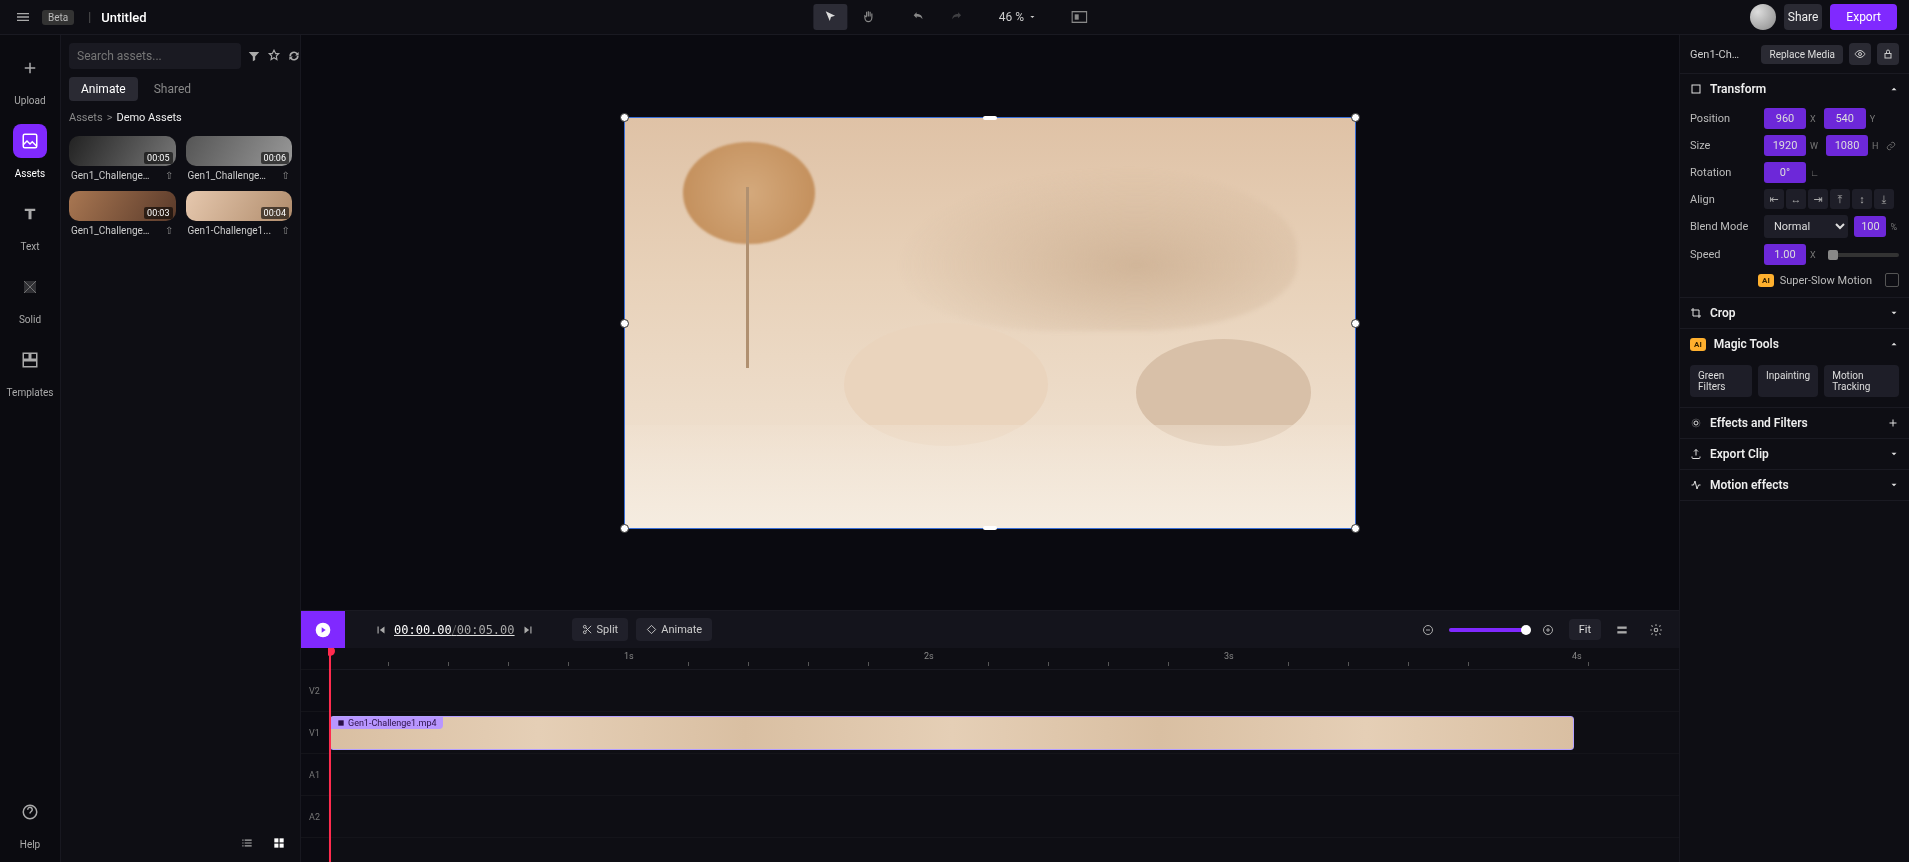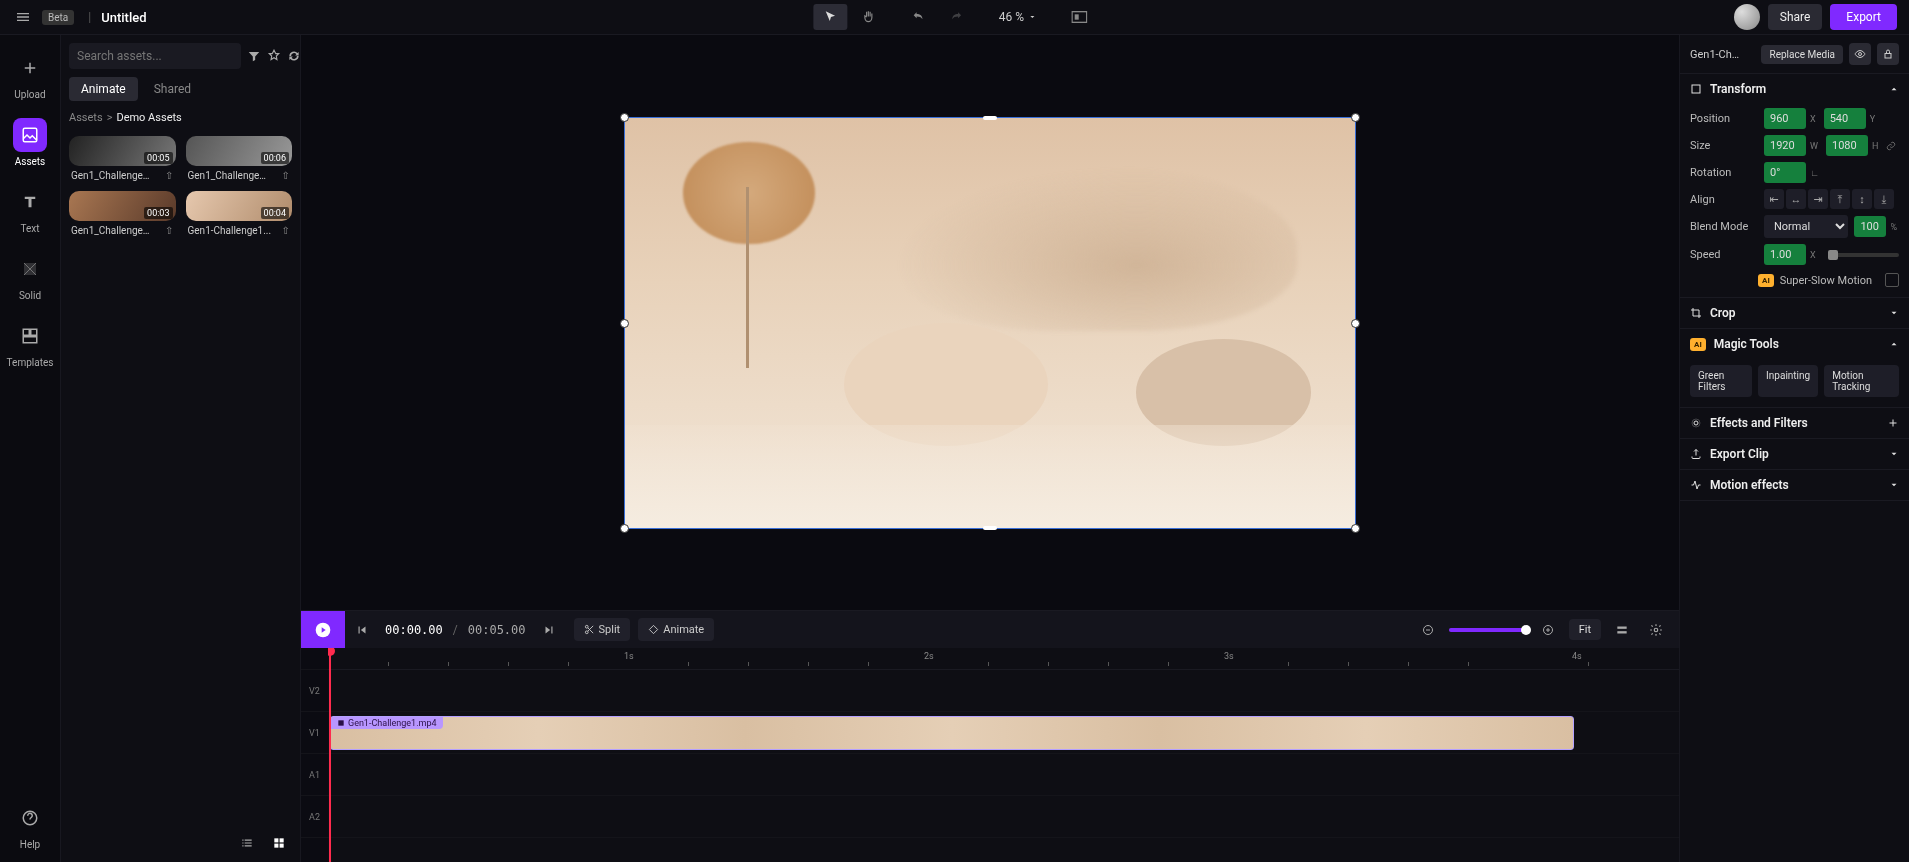--- a/index.html
+++ b/index.html
@@ -11,29 +11,29 @@
 .hamburger { width:22px; height:22px; display:flex; align-items:center; justify-content:center; cursor:pointer; color:#aaa; }
 .beta-tag { background:#333; color:#bbb; padding:2px 6px; border-radius:3px; font-size:10px; margin:0 8px; }
 .divider { color:#555; margin:0 6px; }
 .title { color:#fff; font-size:13px; font-weight:500; margin-left:4px; }
 .top-center { position:absolute; left:50%; transform:translateX(-50%); display:flex; align-items:center; gap:4px; }
 .tool-btn { width:34px; height:26px; display:flex; align-items:center; justify-content:center; color:#888; border-radius:3px; cursor:pointer; }
 .tool-btn.active { background:#2c2c36; color:#ddd; }
 .zoom-disp { color:#ccc; font-size:12px; padding:0 10px; display:flex; align-items:center; gap:4px; }
 .top-right { margin-left:auto; display:flex; align-items:center; gap:8px; }
 .avatar { width:26px; height:26px; border-radius:50%; background:radial-gradient(circle at 30% 30%,#ddd,#888); }
-.share-btn { background:#2a2a33; color:#eee; padding:6px 12px; border-radius:4px; font-size:12px; cursor:pointer; }
+.share-btn { background:#2a2a33; color:#eee; padding:6px 4px; border-radius:4px; font-size:12px; cursor:pointer; }
 .export-btn { background:#8029ff; color:#fff; padding:6px 16px; border-radius:4px; font-size:12px; cursor:pointer; }
 
 
 .main { display:flex; height:calc(862px - 35px); }
 
 
 .leftrail { width:61px; background:#0b0b10; display:flex; flex-direction:column; align-items:center; padding-top:10px; border-right:1px solid #181820; }
-.rail-item { width:42px; display:flex; flex-direction:column; align-items:center; gap:4px; padding:6px 0; cursor:pointer; color:#aaa; margin-bottom:6px; }
+.rail-item { width:42px; display:flex; flex-direction:column; align-items:center; gap:10px; padding:6px 0; cursor:pointer; color:#aaa; margin-bottom:6px; }
 .rail-item.active { color:#fff; }
 .rail-icon { width:34px; height:34px; display:flex; align-items:center; justify-content:center; border-radius:8px; }
 .rail-item.active .rail-icon { background:#8029ff; }
 .rail-label { font-size:10px; }
 .rail-spacer { flex:1; }
 
 
 .assets-panel { width:240px; background:#0e0e14; border-right:1px solid #181820; display:flex; flex-direction:column; }
 .search-row { display:flex; align-items:center; gap:6px; padding:8px; }
 .search-input { flex:1; background:#1a1a22; border:none; border-radius:4px; padding:6px 8px; color:#aaa; font-size:12px; outline:none; }
@@ -70,21 +70,21 @@
 .grass { position:absolute; bottom:0; left:0; right:0; height:25%; background:linear-gradient(180deg,rgba(240,225,208,0.5),#f5ece0); }
 .sel-handle { position:absolute; width:9px; height:9px; background:#fff; border-radius:50%; border:1px solid #333; }
 .h-tl{top:-5px;left:-5px;} .h-tr{top:-5px;right:-5px;} .h-bl{bottom:-5px;left:-5px;} .h-br{bottom:-5px;right:-5px;}
 .h-ml{top:50%;left:-5px;margin-top:-4px;} .h-mr{top:50%;right:-5px;margin-top:-4px;}
 .edge-handle { position:absolute; width:14px; height:4px; background:#fff; border-radius:2px; }
 .h-tm{top:-2px;left:50%;margin-left:-7px;} .h-bm{bottom:-2px;left:50%;margin-left:-7px;}
 
 
 .transport { height:38px; background:#14141c; display:flex; align-items:center; border-top:1px solid #1a1a22; }
 .play-big { width:44px; height:38px; background:#8029ff; display:flex; align-items:center; justify-content:center; cursor:pointer; }
-.time-group { display:flex; align-items:center; gap:10px; padding:0 4px; }
+.time-group { display:flex; align-items:center; padding:0 23px;text-decoration:underline; }
 .tc { color:#fff; font-size:12px; font-family:monospace; }
 .tc-sep { color:#666; }
 .action-btn { background:#20202a; padding:5px 10px; border-radius:4px; font-size:11px; color:#ccc; cursor:pointer; display:flex; align-items:center; gap:4px; margin-left:8px; }
 .transport-right { margin-left:auto; display:flex; align-items:center; gap:8px; padding-right:10px; }
 .zoom-slider { width:78px; height:4px; background:#333; border-radius:2px; position:relative; }
 .zoom-fill { height:100%; width:100%; background:#8029ff; border-radius:2px; }
 .zoom-knob { position:absolute; right:-4px; top:-3px; width:10px; height:10px; background:#fff; border-radius:50%; }
 .fit-btn { background:#20202a; padding:4px 10px; border-radius:4px; font-size:11px; color:#ddd; cursor:pointer; }
 
 
@@ -107,21 +107,21 @@
 .insp-head { display:flex; align-items:center; gap:6px; padding:8px 10px; border-bottom:1px solid #1a1a22; }
 .insp-title { font-size:11px; color:#ccc; flex:1; white-space:nowrap; overflow:hidden; text-overflow:ellipsis; }
 .insp-btn { background:#2a2a33; padding:4px 8px; border-radius:4px; font-size:10px; color:#ddd; cursor:pointer;margin-left:13px; }
 .mini-icn { width:22px; height:22px; background:#2a2a33; border-radius:4px; display:flex; align-items:center; justify-content:center; color:#ccc; cursor:pointer; }
 .section { border-bottom:1px solid #1a1a22; }
 .sec-head { display:flex; align-items:center; gap:8px; padding:8px 10px; cursor:pointer; }
 .sec-title { font-size:12px; font-weight:600; color:#eee; flex:1; }
 .sec-body { padding:4px 10px 8px; }
 .prop-row { display:flex; align-items:center; margin-bottom:6px; gap:6px; }
 .prop-label { width:68px; font-size:11px; color:#bbb; }
-.prop-input { background:#15803d; border:none; border-radius:3px; padding:4px 6px; color:#ddd; font-size:11px; width:42px; outline:none; }
+.prop-input { background:#6d28d9; border:none; border-radius:3px; padding:4px 6px; color:#ddd; font-size:11px; width:42px; outline:none;text-align:center; }
 .suffix { font-size:9px; color:#777; margin-left:-2px; margin-right:2px; }
 .align-btns { display:flex; gap:2px; }
 .align-btn { width:20px; height:20px; background:#1e1e28; border-radius:3px; display:flex; align-items:center; justify-content:center; color:#aaa; cursor:pointer; font-size:11px; }
 .select-box { background:#1e1e28; border:none; border-radius:3px; padding:4px 6px; color:#ddd; font-size:11px; flex:1; outline:none; }
 .ai-badge { background:#ffb02e; color:#3a2500; font-size:8px; font-weight:700; padding:2px 4px; border-radius:3px; }
 .magic-row { display:flex; gap:6px; padding:6px 10px 10px; }
 .magic-btn { background:#1e1e28; padding:5px 8px; border-radius:4px; font-size:10px; color:#ddd; cursor:pointer; }
 .speed-slider { flex:1; height:4px; background:#333; border-radius:2px; position:relative; margin-left:4px; }
 .speed-knob { position:absolute; left:0; top:-3px; width:10px; height:10px; background:#888; border-radius:2px; }
 .checkbox { width:14px; height:14px; border:1px solid #555; border-radius:2px; cursor:pointer; }

